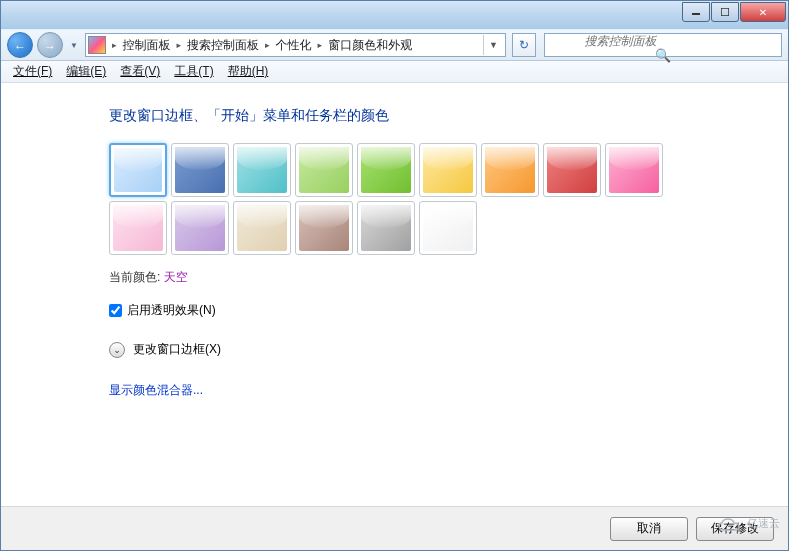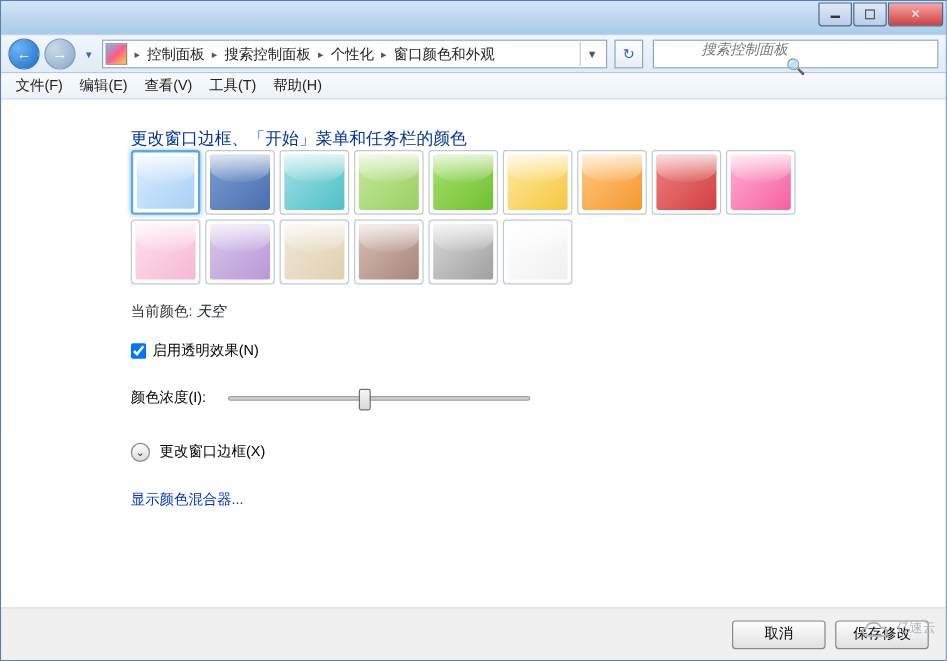--- a/index.html
+++ b/index.html
@@ -25,35 +25,35 @@
     .addr-seg { padding: 12px 4px; white-space: nowrap; }
     .addr-arrow { font-size: 9px; color: #555; padding: 0 2px; }
     .addr-end { margin-left: auto; display: flex; }
     .addr-endbtn { width: 20px; height: 20px; display: flex; align-items: center; justify-content: center; font-size: 9px; color: #555; border-left: 1px solid #ccc; }
     .refresh-btn { width: 24px; height: 24px; border: 1px solid #8aa8c8; background: linear-gradient(to bottom, #fefefe, #e8eef5); margin-left: 2px; display: flex; align-items: center; justify-content: center; color: #2a6ab5; font-size: 12px; }
     
     .searchbar { width: 238px; height: 24px; background: white; border: 1px solid #8aa8c8; display: flex; align-items: center; padding: 0 4px; margin-left: 4px; flex-direction: column; }
     .search-input { flex: 1; border: none; outline: none; font-size: 12px; color: #888; font-style: italic; background: transparent; }
     .search-icon { color: #2a6ab5; font-size: 13px; }
     
-    .menubar { height: 22px; background: linear-gradient(to bottom, #f8fafd, #ecf2f8); display: flex; align-items: flex-end; padding: 0 6px; gap: 2px; font-size: 12px; border-bottom: 1px solid #d5dfe8; }
+    .menubar { height: 22px; background: linear-gradient(to bottom, #f8fafd, #ecf2f8); display: flex; align-items: flex-end; padding: 0 6px; gap: 2px; font-size: 12px; border-bottom: 1px solid #d5dfe8; text-decoration: underline; }
     .menu-item { padding: 2px 6px; color: #222; }
     
     .content { background: white; height: 423px; padding: 24px 20px 10px 108px; overflow: auto; position: relative; }
     
-    .heading { color: #003399; font-size: 14px; font-weight: normal; }
+    .heading { color: #003399; font-size: 14px; margin-bottom: 18px; font-weight: normal; }
     
     .swatches { display: flex; flex-wrap: wrap; gap: 4px; width: 560px; margin-bottom: 14px; }
     .swatch { width: 58px; height: 54px; border: 1px solid #c0c8d0; border-radius: 3px; position: relative; overflow: hidden; cursor: pointer; }
     .swatch.sel { border: 2px solid #5aa8e5; box-shadow: 0 0 4px rgba(90,168,229,0.6); }
     .swatch-inner { position: absolute; inset: 3px; border-radius: 2px; }
     .swatch-gloss { position: absolute; top: 3px; left: 3px; right: 3px; height: 45%; background: linear-gradient(to bottom, rgba(255,255,255,0.75), rgba(255,255,255,0.05)); border-radius: 2px 2px 50% 50%; }
     
     .current-color { font-size: 12px; color: #333; margin-bottom: 16px; }
-    .current-color .val { color: #0f172a; font-style: italic; }
+    .current-color .val { color: #a21caf; }
     
     .checkbox-row { display: flex; align-items: center; gap: 5px; font-size: 12px; margin-bottom: 22px; }
     .checkbox-row input { width: 13px; height: 13px; }
     
     .slider-row { display: flex; align-items: center; gap: 18px; font-size: 12px; margin-bottom: 28px; }
     .slider-track { width: 252px; height: 4px; background: #d0d0d0; border: 1px solid #a0a0a0; position: relative; border-radius: 2px; }
     .slider-thumb { position: absolute; top: -7px; left: 108px; width: 10px; height: 18px; background: linear-gradient(to bottom, #f5f5f5, #d8d8d8); border: 1px solid #707070; border-radius: 2px; }
     
     .expander-row { display: flex; align-items: center; gap: 8px; font-size: 12px; margin-bottom: 22px; }
     .expander-btn { width: 16px; height: 16px; border: 1px solid #888; border-radius: 50%; background: linear-gradient(to bottom, #fefefe, #dadada); display: flex; align-items: center; justify-content: center; font-size: 9px; color: #333; }
@@ -193,26 +193,20 @@
     <div class="current-color">
       <span>当前颜色:</span>
       <span class="val">天空</span>
     </div>
     
     <div class="checkbox-row">
       <input type="checkbox" checked="" style="">
       <span>启用透明效果(N)</span>
     </div>
     
-    <div class="slider-row">
-      <span>颜色浓度(I):</span>
-      <div class="slider-track">
-        <div class="slider-thumb"></div>
-      </div>
-    </div>
     
     <div class="expander-row">
       <div class="expander-btn">⌄</div>
       <span>更改窗口边框(X)</span>
     </div>
     
     <a class="link" href="#">显示颜色混合器...</a>
   </div>
 
   <div class="buttonbar">

